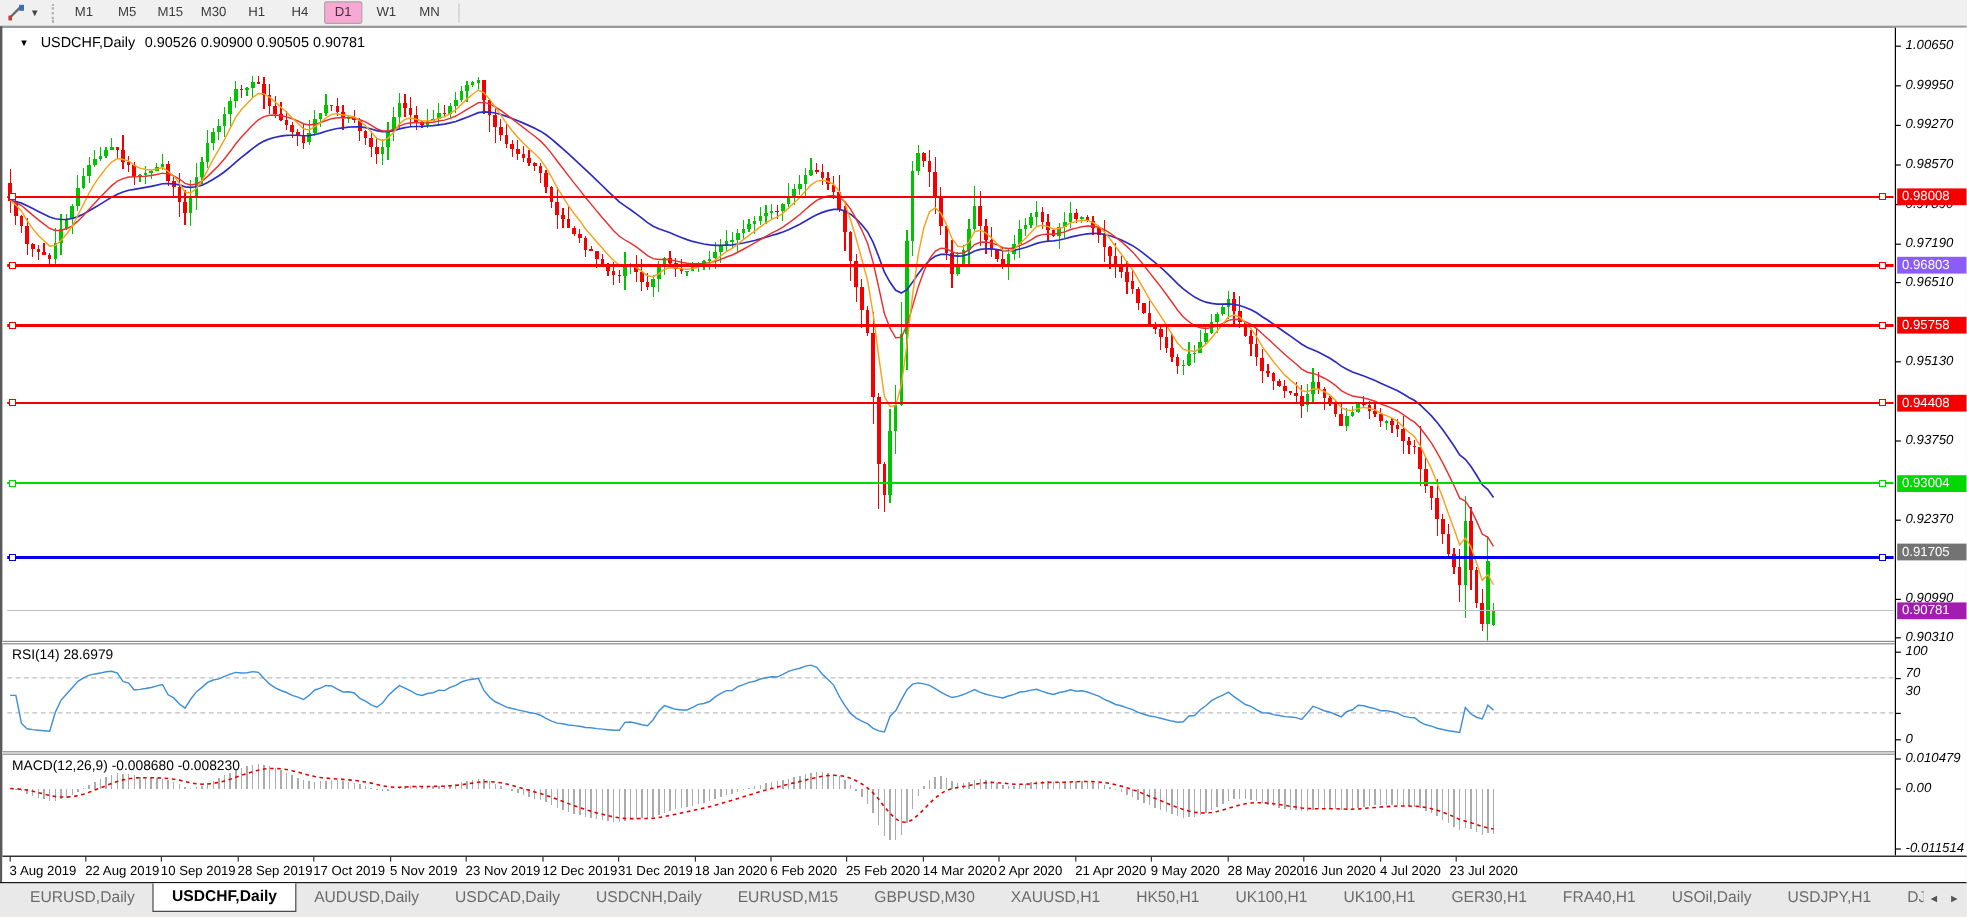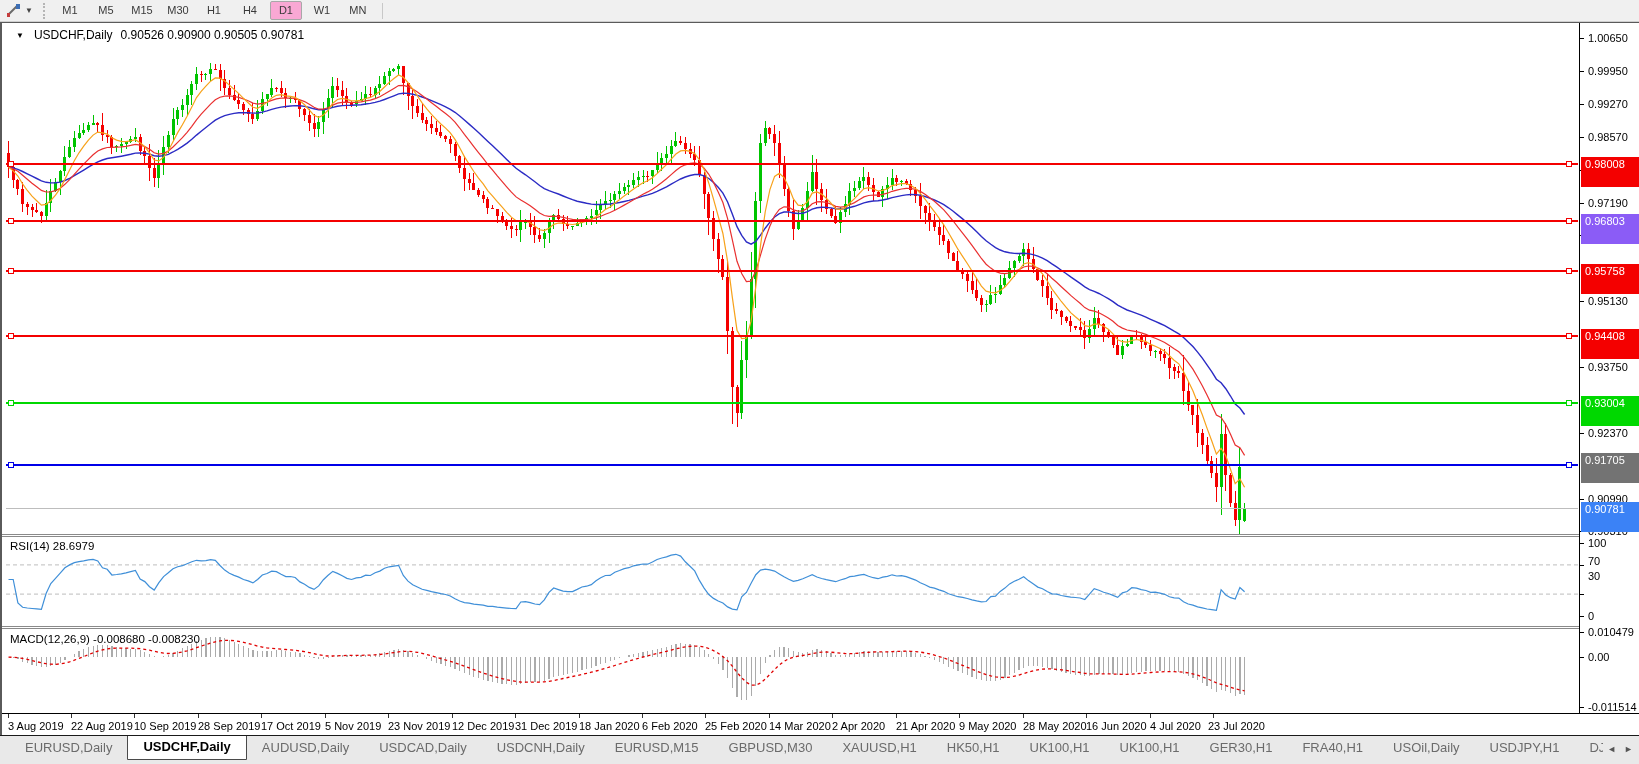--- a/index.html
+++ b/index.html
@@ -39,24 +39,24 @@
     border-top:1px solid #8a8a8a; border-bottom:1px solid #8a8a8a; background:#fff; }
   .panel-label {
     position:absolute; left:8px; z-index:20; font-size:11.5px; color:#000;
     background:transparent; white-space:nowrap;
   }
   
   .price-axis {
     position:absolute; left:1577px; top:0px; width:62px; height:690px;
     background:#fff; border-left:1px solid #000;
   }
-  .ptick { position:absolute; left:8px; font-size:11px; color:#000; white-space:nowrap; }
+  .ptick { position:absolute; left:8px; font-size:11px; color:#000; white-space:nowrap;font-style:italic; }
   .ptickmark { position:absolute; left:0; width:4px; height:1px; background:#000; }
   .pbox {
-    position:absolute; left:1px; width:58px; height:30px; line-height:14px;
+    position:absolute; left:1px; width:58px; height:14px; line-height:14px;
     font-size:11px; color:#fff; padding-left:4px; white-space:nowrap;
   }
   
   .date-axis {
     position:absolute; left:0; top:690px; width:1639px; height:23px;
     background:#fff; border-top:1px solid #000;
   }
   .dtick { position:absolute; top:0; width:1px; height:4px; background:#333; }
   .dlabel { position:absolute; top:6px; font-size:11px; color:#000; white-space:nowrap; }
   
@@ -985,21 +985,21 @@
         <div class="ptickmark" style="top:476px"></div>
         <div class="ptick" style="top:470px">0.90990</div>
         <div class="ptickmark" style="top:508px"></div>
         <div class="ptick" style="top:502px">0.90310</div>
         <div class="pbox" style="top:134px;background:#f40000">0.98008</div>
         <div class="pbox" style="top:191px;background:#8b5cf6">0.96803</div>
         <div class="pbox" style="top:241px;background:#f40000">0.95758</div>
         <div class="pbox" style="top:306px;background:#f40000">0.94408</div>
         <div class="pbox" style="top:373px;background:#00d800">0.93004</div>
         <div class="pbox" style="top:430px;background:#737373">0.91705</div>
-        <div class="pbox" style="top:479px;background:#3b82f6">0.90781</div>
+        <div class="pbox" style="top:479px;background:#a21caf">0.90781</div>
         <div class="ptickmark" style="top:520px"></div>
         <div class="ptick" style="top:514px">100</div>
         <div class="ptickmark" style="top:542px"></div>
         <div class="ptick" style="top:532px">70</div>
         <div class="ptickmark" style="top:571px"></div>
         <div class="ptick" style="top:547px">30</div>
         <div class="ptickmark" style="top:593px"></div>
         <div class="ptick" style="top:587px">0</div>
         <div class="ptickmark" style="top:609px"></div>
         <div class="ptick" style="top:603px">0.010479</div>

